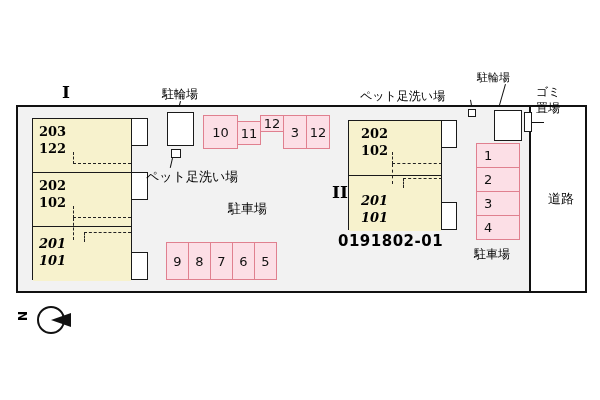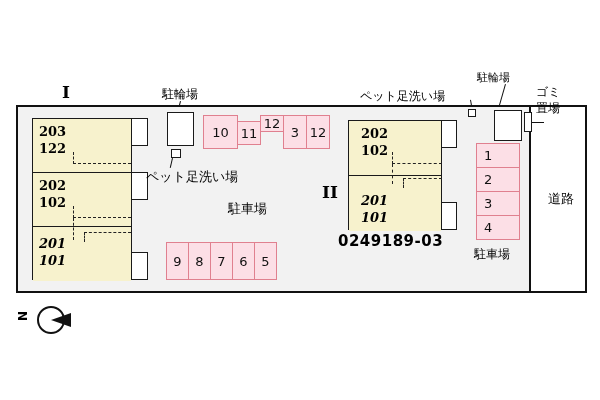--- a/index.html
+++ b/index.html
@@ -196,21 +196,21 @@
   <div class="abs stall-row" style="left:203px; top:115px;">
     <div class="stall" style="width:35px; height:34px;">10</div>
     <div class="stall" style="width:24px; height:24px; margin-left:-1px;margin-top:6px;">11</div>
     <div class="stall" style="width:24px; height:17px; margin-left:-1px;">12</div>
     <div class="stall" style="width:24px; height:34px; margin-left:-1px;">3</div>
     <div class="stall" style="width:24px; height:34px; margin-left:-1px;">12</div>
   </div>
 
   <div class="abs jp jp-13" style="left:228px; top:200px;">駐車場</div>
 
-  <div class="abs bldg-roman" style="left:322px; top:182px;">II</div>
+  <div class="abs bldg-roman" style="left:332px; top:182px;">II</div>
 
   <div class="abs bldg" style="left:348px; top:120px; width:94px; height:110px;">
     <div class="unit" style="height:55px;">
       <div class="unit-nums" style="left:12px; top:4px;">
         <span>202</span>
         <span>102</span>
       </div>
     </div>
     <div class="unit" style="height:55px;">
       <div class="unit-nums" style="left:12px; top:16px;">
@@ -218,21 +218,21 @@
         <span>101</span>
       </div>
     </div>
   </div>
   <div class="abs balcony" style="left:441px; top:120px; width:16px; height:28px;"></div>
   <div class="abs balcony" style="left:441px; top:202px; width:16px; height:28px;"></div>
   <div class="abs stair" style="left:392px; top:152px; width:50px; height:12px; border-top:none; border-right:none;"></div>
   <div class="abs stair" style="left:392px; top:164px; width:12px; height:20px; border-top:none; border-right:none; border-bottom:none;"></div>
   <div class="abs stair" style="left:403px; top:178px; width:39px; height:10px; border-right:none; border-bottom:none;"></div>
 
-  <div class="abs code-label" style="left:338px; top:232px;">0249189-03</div>
+  <div class="abs code-label" style="left:338px; top:232px;">0191802-01</div>
 
   <div class="abs petwash-box" style="left:468px; top:109px; width:8px; height:8px;"></div>
 
   <div class="abs bike-box" style="left:494px; top:110px; width:28px; height:31px;"></div>
 
   <div class="abs gomi-box" style="left:524px; top:112px; width:8px; height:20px;"></div>
   <div class="abs" style="left:532px; top:122px; width:12px; height:1px; background:#111;"></div>
   <div class="abs jp jp-12" style="left:536px; top:84px; line-height:16px;">
     <div>ゴミ</div>
     <div>置場</div>

